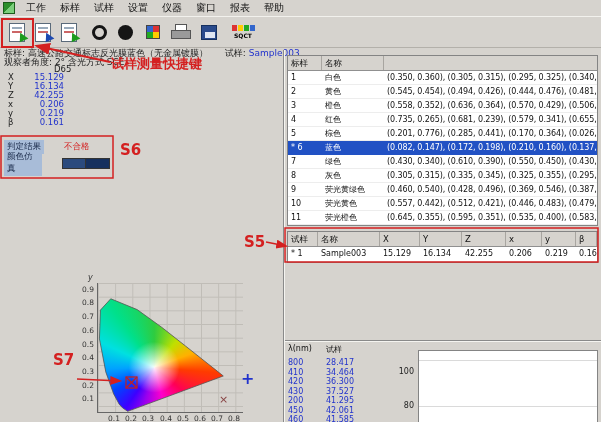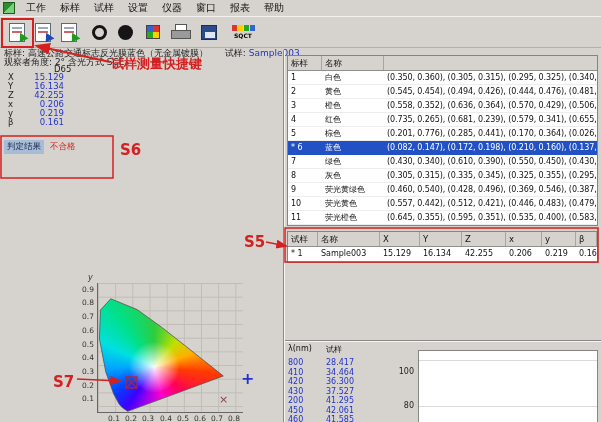--- a/index.html
+++ b/index.html
@@ -39,21 +39,21 @@
   
   .line{position:absolute;white-space:nowrap;font-size:9px;color:#222}
   .bluetxt{color:#2233cc}
   .vals{position:absolute;left:8px;top:73px;font-size:8.5px;line-height:9px}
   .vals .vr{display:flex}
   .vals .lab{width:14px;color:#222}
   .vals .num{width:42px;text-align:right;color:#2233cc}
   
   .judge{position:absolute;left:4px;top:139px;width:106px;height:36px;font-size:8.5px}
   .jrow{display:flex;align-items:center;height:16px}
-  .jlab{background:#a8bcd8;color:#1a2a4a;padding:1px 3px;margin-right:6px}
+  .jlab{background:#a8bcd8;color:#1a2a4a;padding:1px 3px;margin-right:20px}
   .jfail{color:#d42020;font-weight:normal}
   .swatch{width:26px;height:11px;display:inline-block;border:1px solid #333}
   .sw1{background:#2b4a7d}.sw2{background:#16305e;border-left:none}
   
   .plot{position:absolute;left:97px;top:283px;width:146px;height:130px;
         border-left:1px solid #666;border-bottom:1px solid #666;
         background-image:linear-gradient(to right,#c0bdb7 1px,transparent 1px),
                          linear-gradient(to bottom,#c0bdb7 1px,transparent 1px);
         background-size:17.18px 13.68px}
   .locus{position:absolute;inset:0;
@@ -199,20 +199,25 @@
       <span class="lab">β</span>
       <span class="num">0.161</span>
     </div>
 </div>
 
 <div class="judge">
   <div class="jrow">
     <span class="jlab">判定结果</span>
     <span class="jfail">不合格</span>
   </div>
+  <div class="jrow">
+    <span class="jlab">颜色仿真</span>
+    <span class="swatch sw1"></span>
+      <span class="swatch sw2"></span>
+  </div>
 </div>
 
 <div class="vdiv"></div>
 <div class="hdiv"></div>
 
 <span class="axlab" style="left:88px;top:273px">y</span>
 <span class="tick ytick" style="left:78px;top:285px">0.9</span>
 <span class="tick ytick" style="left:78px;top:298px">0.8</span>
 <span class="tick ytick" style="left:78px;top:312px">0.7</span>
 <span class="tick ytick" style="left:78px;top:326px">0.6</span>
@@ -364,21 +369,21 @@
 <span class="ylab" style="left:392px;top:367px">100</span>
 <span class="ylab" style="left:392px;top:401px">80</span>
 <div class="schart">
   <div class="gl" style="top:9px"></div>
   <div class="gl" style="top:55px"></div>
 </div>
 
 <div class="ann shortcut" style="left:111px;top:55px">试样测量快捷键</div>
 <div class="ann big" style="left:120px;top:141px">S6</div>
 <div class="ann big" style="left:244px;top:233px">S5</div>
-<div class="ann big" style="left:53px;top:373px">S7</div>
+<div class="ann big" style="left:53px;top:351px">S7</div>
 
 <svg class="overlay" width="601" height="422" viewBox="0 0 601 422">
   <defs>
     <marker id="ah" markerWidth="9" markerHeight="8" refX="6.5" refY="3" orient="auto">
       <path d="M0,0 L8,3 L0,6 Z" fill="#d42020"></path>
     </marker>
   </defs>
   <rect x="2" y="19" width="31" height="28" fill="none" stroke="#d42020" stroke-width="2"></rect>
   <line x1="110" y1="62" x2="37" y2="46" stroke="#d42020" stroke-width="2" marker-end="url(#ah)"></line>
   <rect x="1" y="136" width="112" height="42" fill="none" stroke="#d42020" stroke-width="1.5"></rect>

